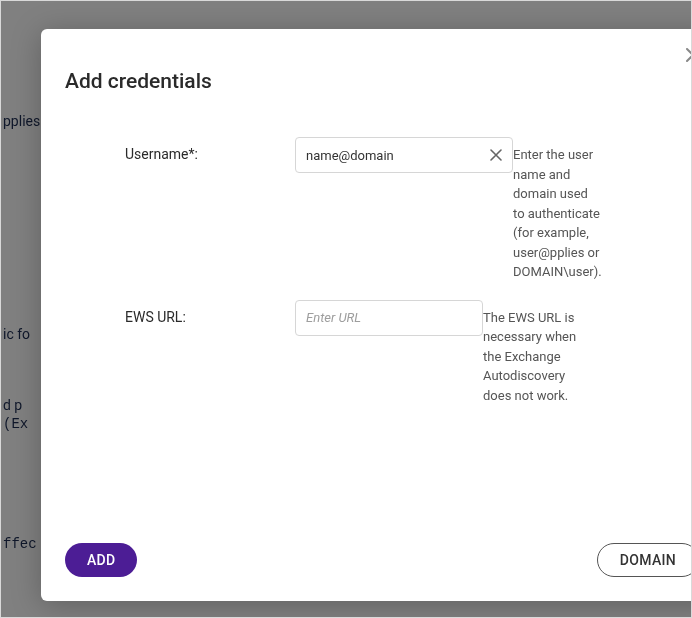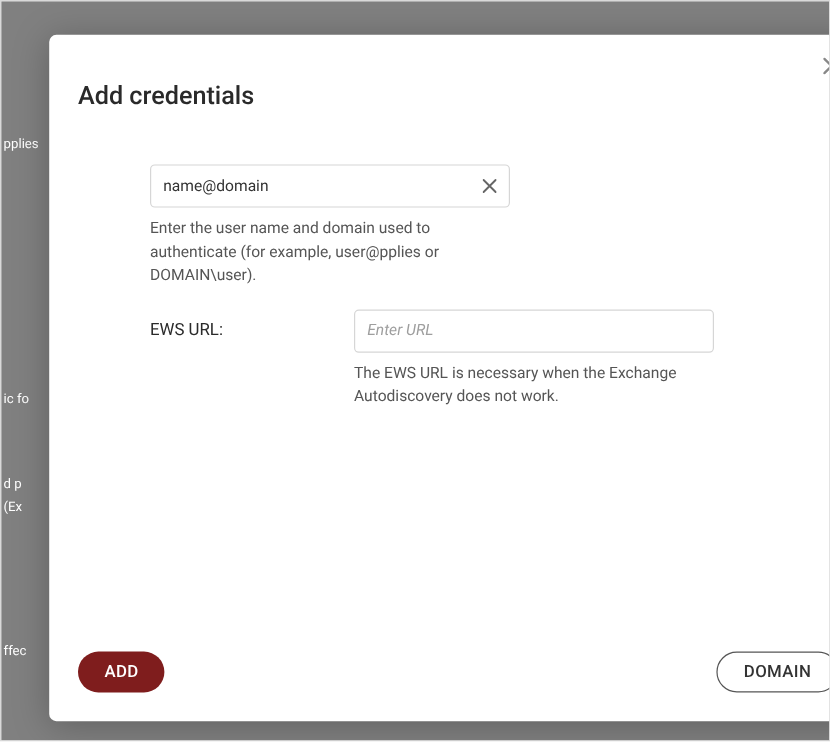--- a/index.html
+++ b/index.html
@@ -14,22 +14,22 @@
     width: 692px; height: 618px;
     border: 1px solid #d9d9d9;
     overflow: hidden;
   }
   .bg {
     position: absolute; inset: 0;
     background: #808080;
   }
   .bg-text {
     position: absolute;
-    color: #ffffff;
-    font-size: 11px;
+    color: #0f172a;
+    font-size: 14px;
     white-space: nowrap;
   }
   .dialog {
     position: absolute;
     left: 40px; top: 28px;
     width: 682px; height: 572px;
     background: #fff;
     border-radius: 6px;
     box-shadow: 0 4px 30px rgba(0,0,0,0.25);
     padding: 40px 24px 24px 24px;
@@ -61,21 +61,20 @@
   }
   .form-label {
     width: 170px;
     padding-top: 9px;
     font-size: 14px;
     color: #2a2a2a;
   }
   .form-field {
     flex: 1;
     display: flex;
-    flex-direction: column;
     max-width: 300px;
   }
   .input-wrap {
     position: relative;
     display: flex;
     align-items: center;
     height: 36px;
     border: 1px solid #d6d6d6;
     border-radius: 4px;
     background: #fff;
@@ -123,21 +122,21 @@
     font-weight: 500;
     letter-spacing: 0.3px;
     cursor: pointer;
     display: inline-flex;
     align-items: center;
     justify-content: center;
     border: none;
     font-family: inherit;
   }
   .btn-primary {
-    background: #7f1d1d;
+    background: #4c1d95;
     color: #fff;
   }
   .btn-secondary {
     background: #fff;
     color: #333;
     border: 1px solid #555;
   }
   .pw-dots {
     font-size: 13px;
     letter-spacing: 2px;
@@ -147,36 +146,37 @@
   }
 </style>
 </head>
 <body>
 
 <div class="viewport">
   <div class="bg">
     <span class="bg-text" style="left:2px; top:112px;">pplies</span>
     <span class="bg-text" style="left:2px; top:325px;">ic fo</span>
     <span class="bg-text" style="left:2px; top:396px;">d p</span>
-    <span class="bg-text" style="left:2px; top:415px;">(Ex</span>
-    <span class="bg-text" style="left:2px; top:535px;">ffec</span>
+    <span class="bg-text" style="left:2px; top:415px;font-family:Liberation Mono, monospace;">(Ex</span>
+    <span class="bg-text" style="left:2px; top:535px;font-family:Liberation Mono, monospace;">ffec</span>
   </div>
 
   <div class="dialog">
     <div class="dialog-close">
       <svg viewBox="0 0 14 14">
           <path d="M1 1 L13 13 M13 1 L1 13" stroke="currentColor" stroke-width="2" fill="none" stroke-linecap="round"></path>
         </svg>
     </div>
 
     <h1 class="dialog-title">Add credentials</h1>
 
     <div class="form">
 
       <div class="form-row">
+        <div class="form-label">Username*:</div>
         <div class="form-field">
           <div class="input-wrap">
             <input type="text" value="name@domain" style="">
             <div class="input-clear">
               <svg viewBox="0 0 12 12">
                   <path d="M1 1 L11 11 M11 1 L1 11" stroke="currentColor" stroke-width="1.6" fill="none" stroke-linecap="round"></path>
                 </svg>
             </div>
           </div>
           <div class="help">Enter the user name and domain used to authenticate (for example, user@pplies or DOMAIN\user).</div>

